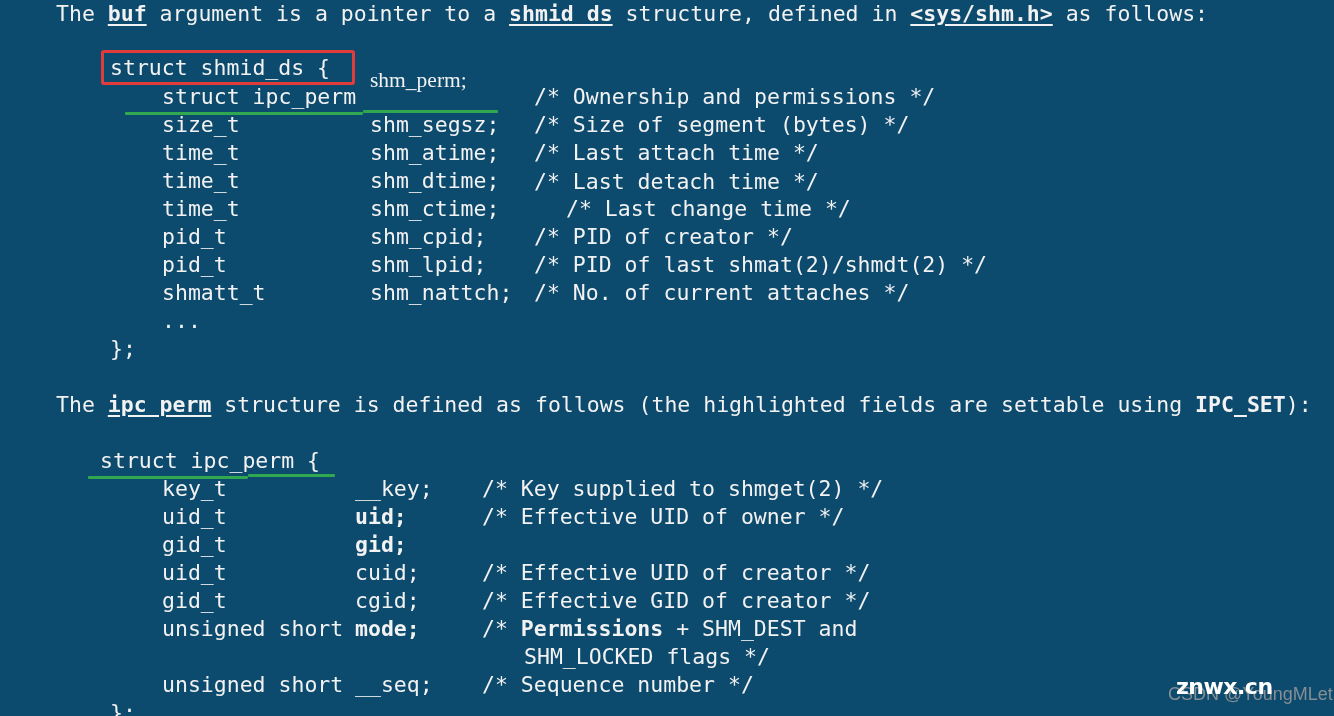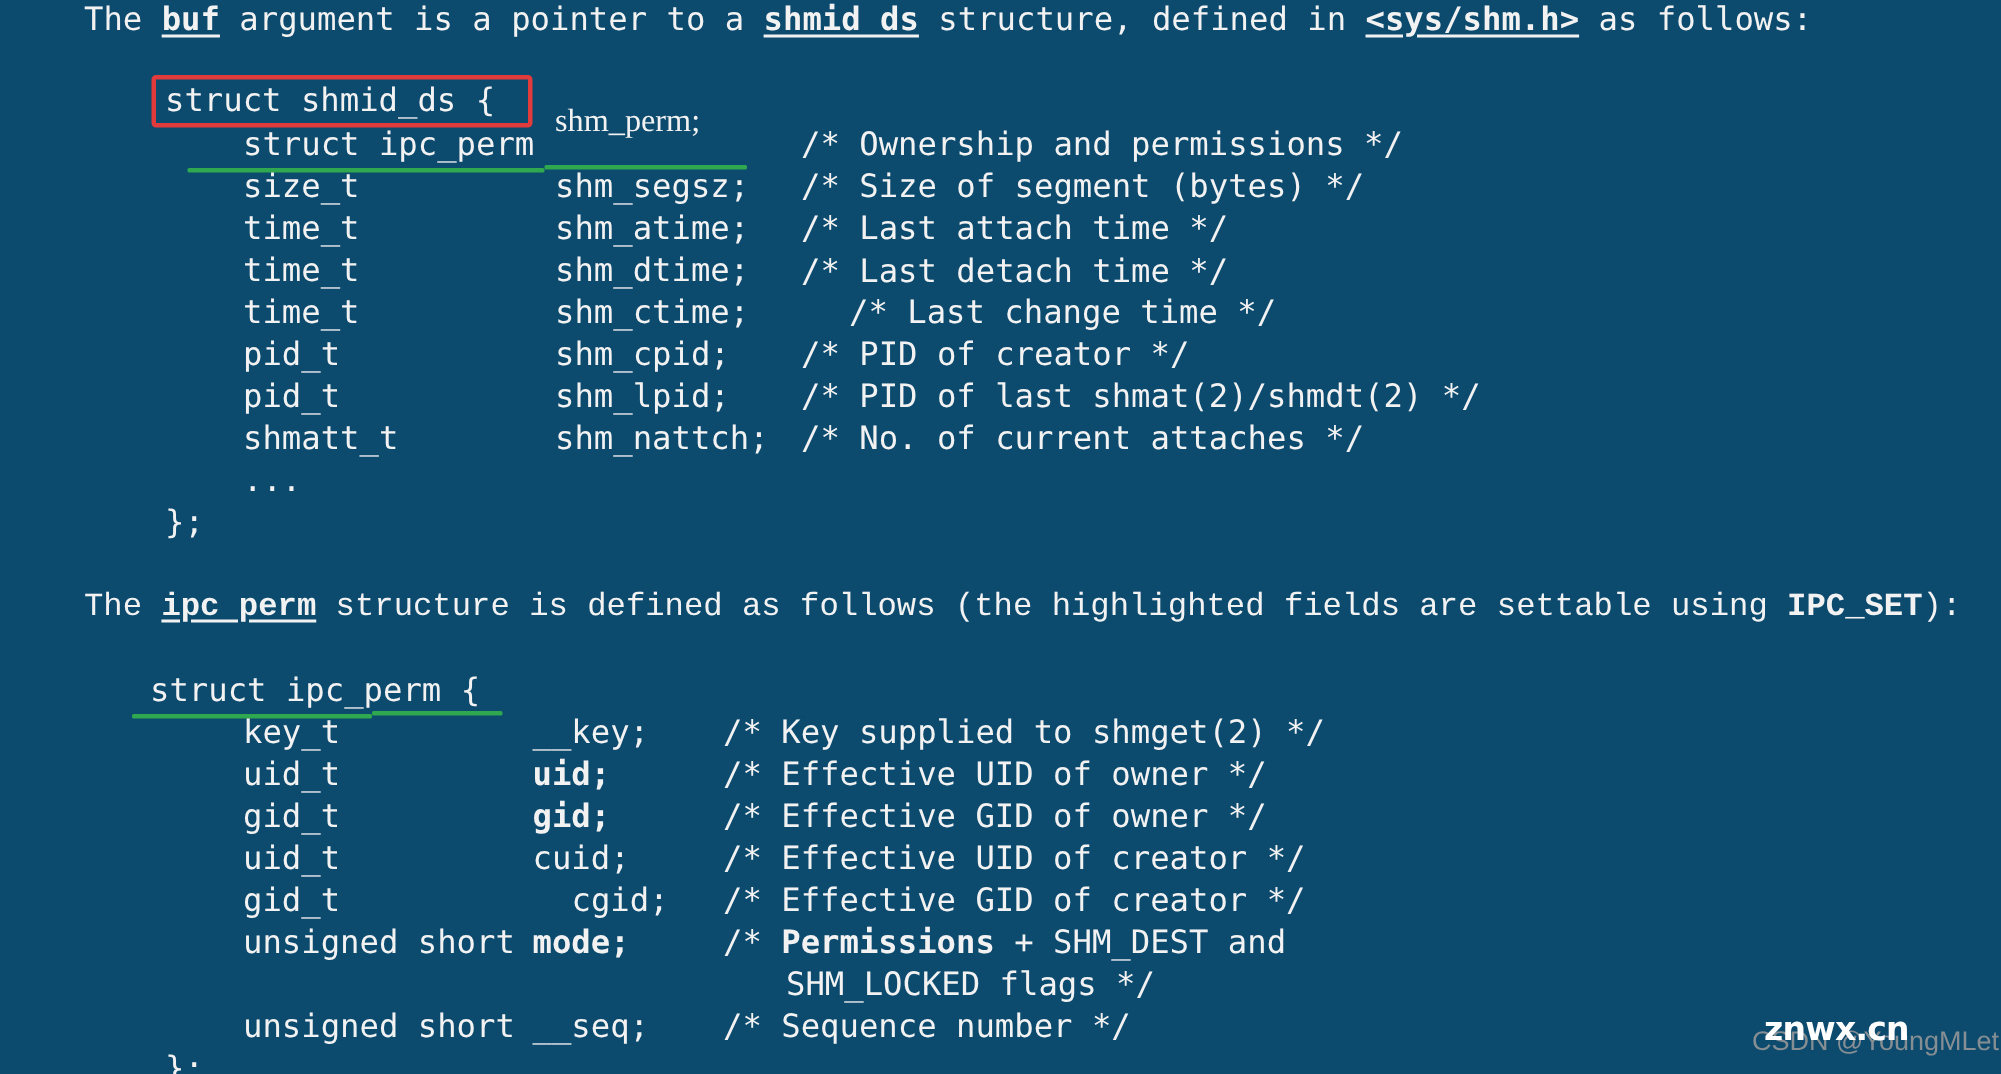--- a/index.html
+++ b/index.html
@@ -132,44 +132,43 @@
   <div class="line code" style="left:370px; top:251px;">shm_lpid;</div>
   <div class="line code" style="left:534px; top:251px;">/* PID of last shmat(2)/shmdt(2) */</div>
 
   <div class="line code" style="left:162px; top:279px;">shmatt_t</div>
   <div class="line code" style="left:370px; top:279px;">shm_nattch;</div>
   <div class="line code" style="left:534px; top:279px;">/* No. of current attaches */</div>
 
   <div class="line code" style="left:162px; top:307px;">...</div>
   <div class="line code" style="left:110px; top:335px;">};</div>
 
-  <div class="line prose" style="left:56px; top:391px;font-family:Liberation Mono, monospace;"><span>The </span><span class="bu">ipc perm</span><span> structure is defined as follows (the highlighted fields are settable using </span><span class="b">IPC_SET</span><span>):</span></div>
+  <div class="line prose" style="left:56px; top:391px;"><span>The </span><span class="bu">ipc perm</span><span> structure is defined as follows (the highlighted fields are settable using </span><span class="b">IPC_SET</span><span>):</span></div>
 
   <div class="line code" style="left:100px; top:447px;">struct ipc_perm {</div>
   <div class="green-rule" style="left:88px; top:476px; width:160px;"></div>
   <div class="green-rule" style="left:248px; top:474px; width:87px;"></div>
 
   <div class="line code" style="left:162px; top:475px;">key_t</div>
   <div class="line code" style="left:355px; top:475px;">__key;</div>
   <div class="line code" style="left:482px; top:475px;">/* Key supplied to shmget(2) */</div>
 
   <div class="line code" style="left:162px; top:503px;">uid_t</div>
   <div class="line code b" style="left:355px; top:503px;">uid;</div>
   <div class="line code" style="left:482px; top:503px;">/* Effective UID of owner */</div>
 
   <div class="line code" style="left:162px; top:531px;">gid_t</div>
   <div class="line code b" style="left:355px; top:531px;">gid;</div>
-  <div class="line code" style="left:482px; top:531px;">/* Effective GID of owner */</div>
 
   <div class="line code" style="left:162px; top:559px;">uid_t</div>
   <div class="line code" style="left:355px; top:559px;">cuid;</div>
   <div class="line code" style="left:482px; top:559px;">/* Effective UID of creator */</div>
 
   <div class="line code" style="left:162px; top:587px;">gid_t</div>
-  <div class="line code" style="left:355px; top:587px;margin-left:26px;">cgid;</div>
+  <div class="line code" style="left:355px; top:587px;">cgid;</div>
   <div class="line code" style="left:482px; top:587px;">/* Effective GID of creator */</div>
 
   <div class="line code" style="left:162px; top:615px;">unsigned short</div>
   <div class="line code b" style="left:355px; top:615px;">mode;</div>
   <div class="line code" style="left:524px; top:643px;">SHM_LOCKED flags */</div>
   <div class="line code" style="left:482px; top:615px;"><span>/* </span><span class="b">Permissions</span><span> + SHM_DEST and</span></div>
 
   <div class="line code" style="left:162px; top:671px;">unsigned short</div>
   <div class="line code" style="left:355px; top:671px;">__seq;</div>
   <div class="line code" style="left:482px; top:671px;">/* Sequence number */</div>

